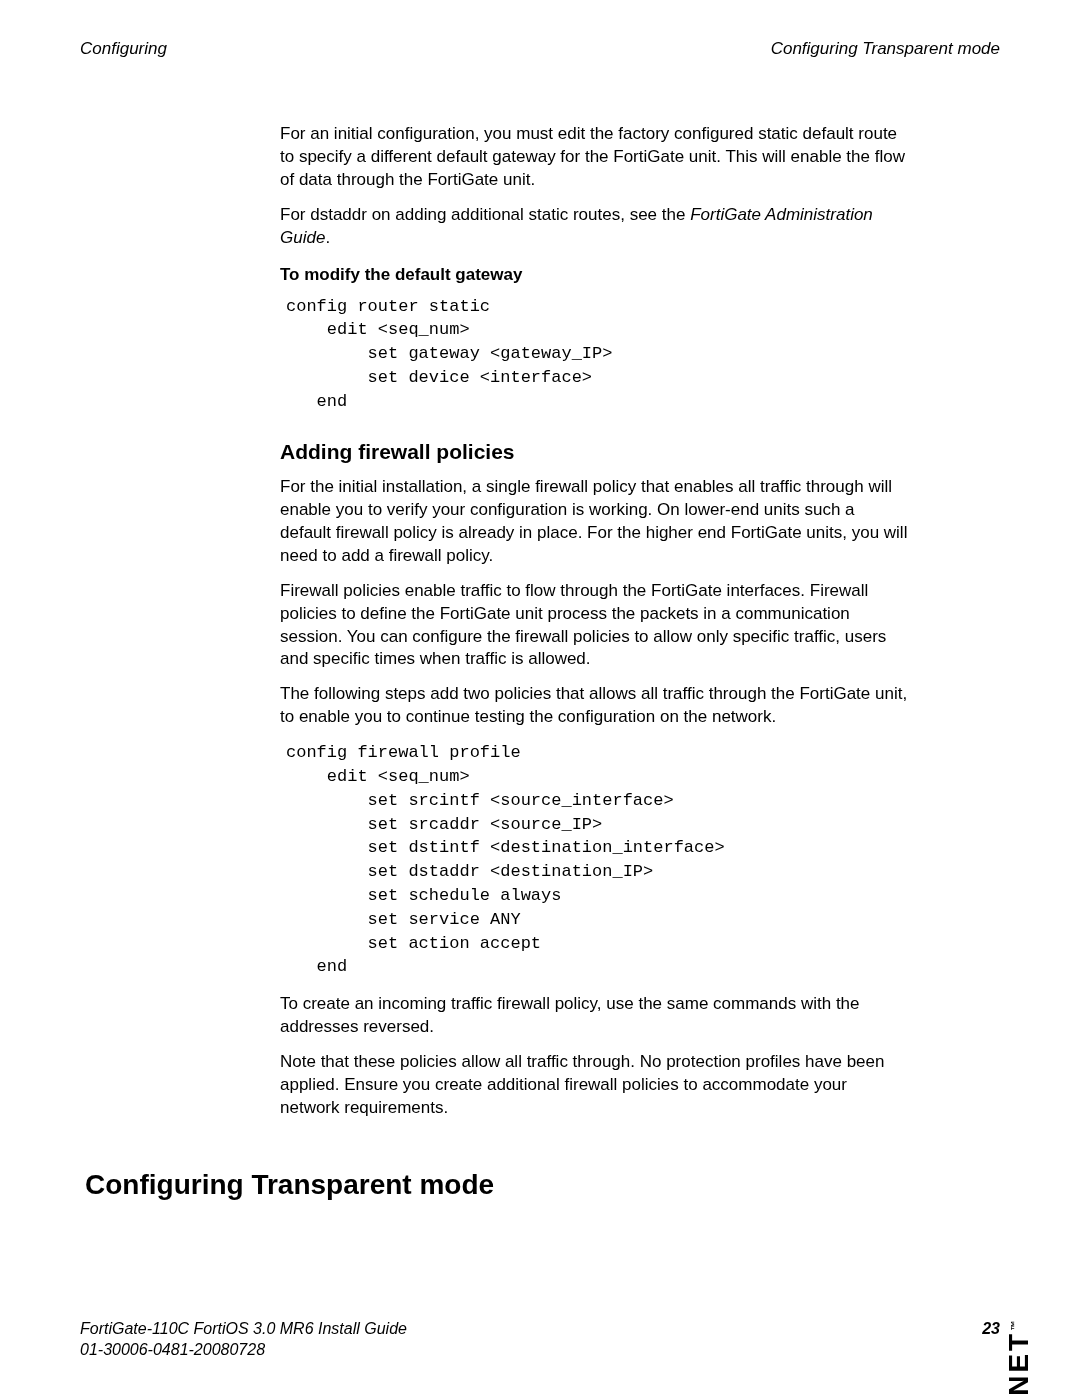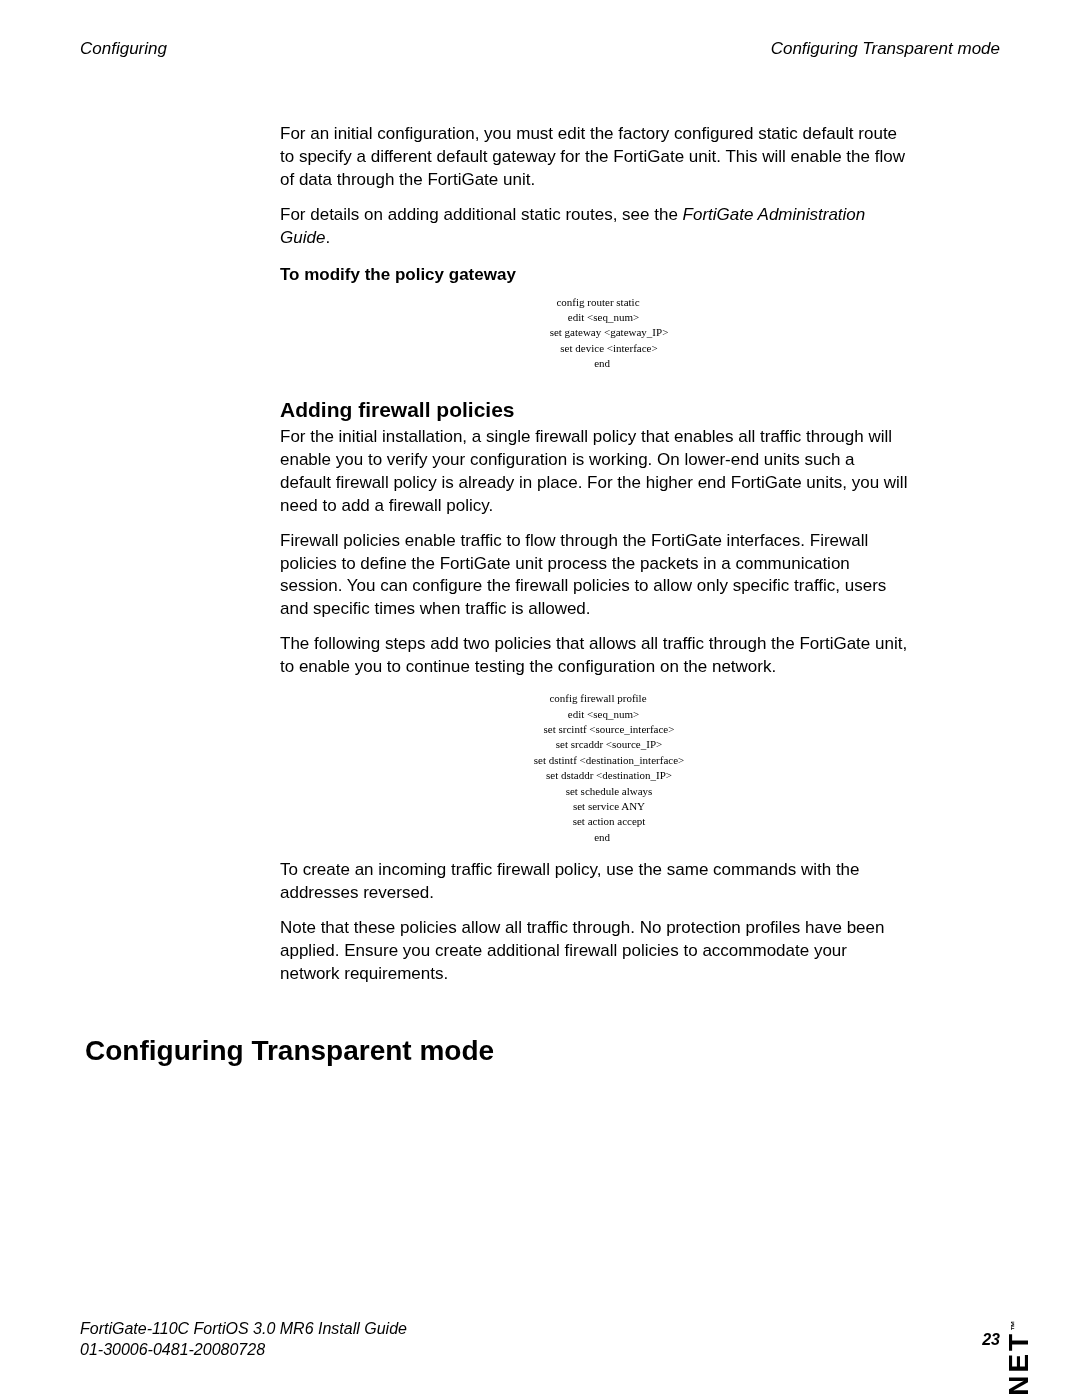--- a/index.html
+++ b/index.html
@@ -35,46 +35,45 @@
     margin-right: 90px;
   }
   .para {
     margin: 0 0 12px 0;
   }
   .bold-heading {
     font-weight: bold;
     margin: 14px 0 8px 0;
   }
   pre.code {
-    font-family: Liberation Serif, serif;
-    font-size: 11px;
+    font-family: Liberation Mono, monospace;
+    font-size: 17px;
     line-height: 1.4;
     white-space: pre;
     margin: 4px 0 14px 6px;
-    text-align: center;
   }
   h3.section {
     font-size: 21px;
     font-weight: bold;
-    margin: 24px 0 2px 0;
+    margin: 24px 0 10px 0;
   }
   h2.bigsection {
     font-size: 28px;
     font-weight: bold;
     margin: 46px 0 18px 0;
     margin-left: -195px;
   }
   .footer {
     position: absolute;
     bottom: 36px;
     left: 80px;
     right: 80px;
     display: flex;
     justify-content: space-between;
-    align-items: center;
+    align-items: flex-start;
     font-style: italic;
     font-size: 16px;
   }
   .footer .right {
     font-weight: bold;
     font-style: italic;
   }
   .brand {
     position: absolute;
     right: 42px;
@@ -98,24 +97,24 @@
   <div class="header">
     <span>Configuring</span>
     <span>Configuring Transparent mode</span>
   </div>
 
   <div class="content">
 
     <p class="para">For an initial configuration, you must edit the factory configured static default route to specify a different default gateway for the FortiGate unit. This will enable the flow of data through the FortiGate unit.</p>
 
     <p class="para">
-      <span>For details on adding additional static routes, see the </span><i>FortiGate Administration Guide</i><span>.</span>
+      <span>For dstaddr on adding additional static routes, see the </span><i>FortiGate Administration Guide</i><span>.</span>
     </p>
 
-    <p class="bold-heading">To modify the policy gateway</p>
+    <p class="bold-heading">To modify the default gateway</p>
 
     <pre class="code">config router static
     edit &lt;seq_num&gt;
         set gateway &lt;gateway_IP&gt;
         set device &lt;interface&gt;
    end</pre>
 
     <h3 class="section">Adding firewall policies</h3>
 
     <p class="para">For the initial installation, a single firewall policy that enables all traffic through will enable you to verify your configuration is working. On lower-end units such a default firewall policy is already in place. For the higher end FortiGate units, you will need to add a firewall policy.</p>

